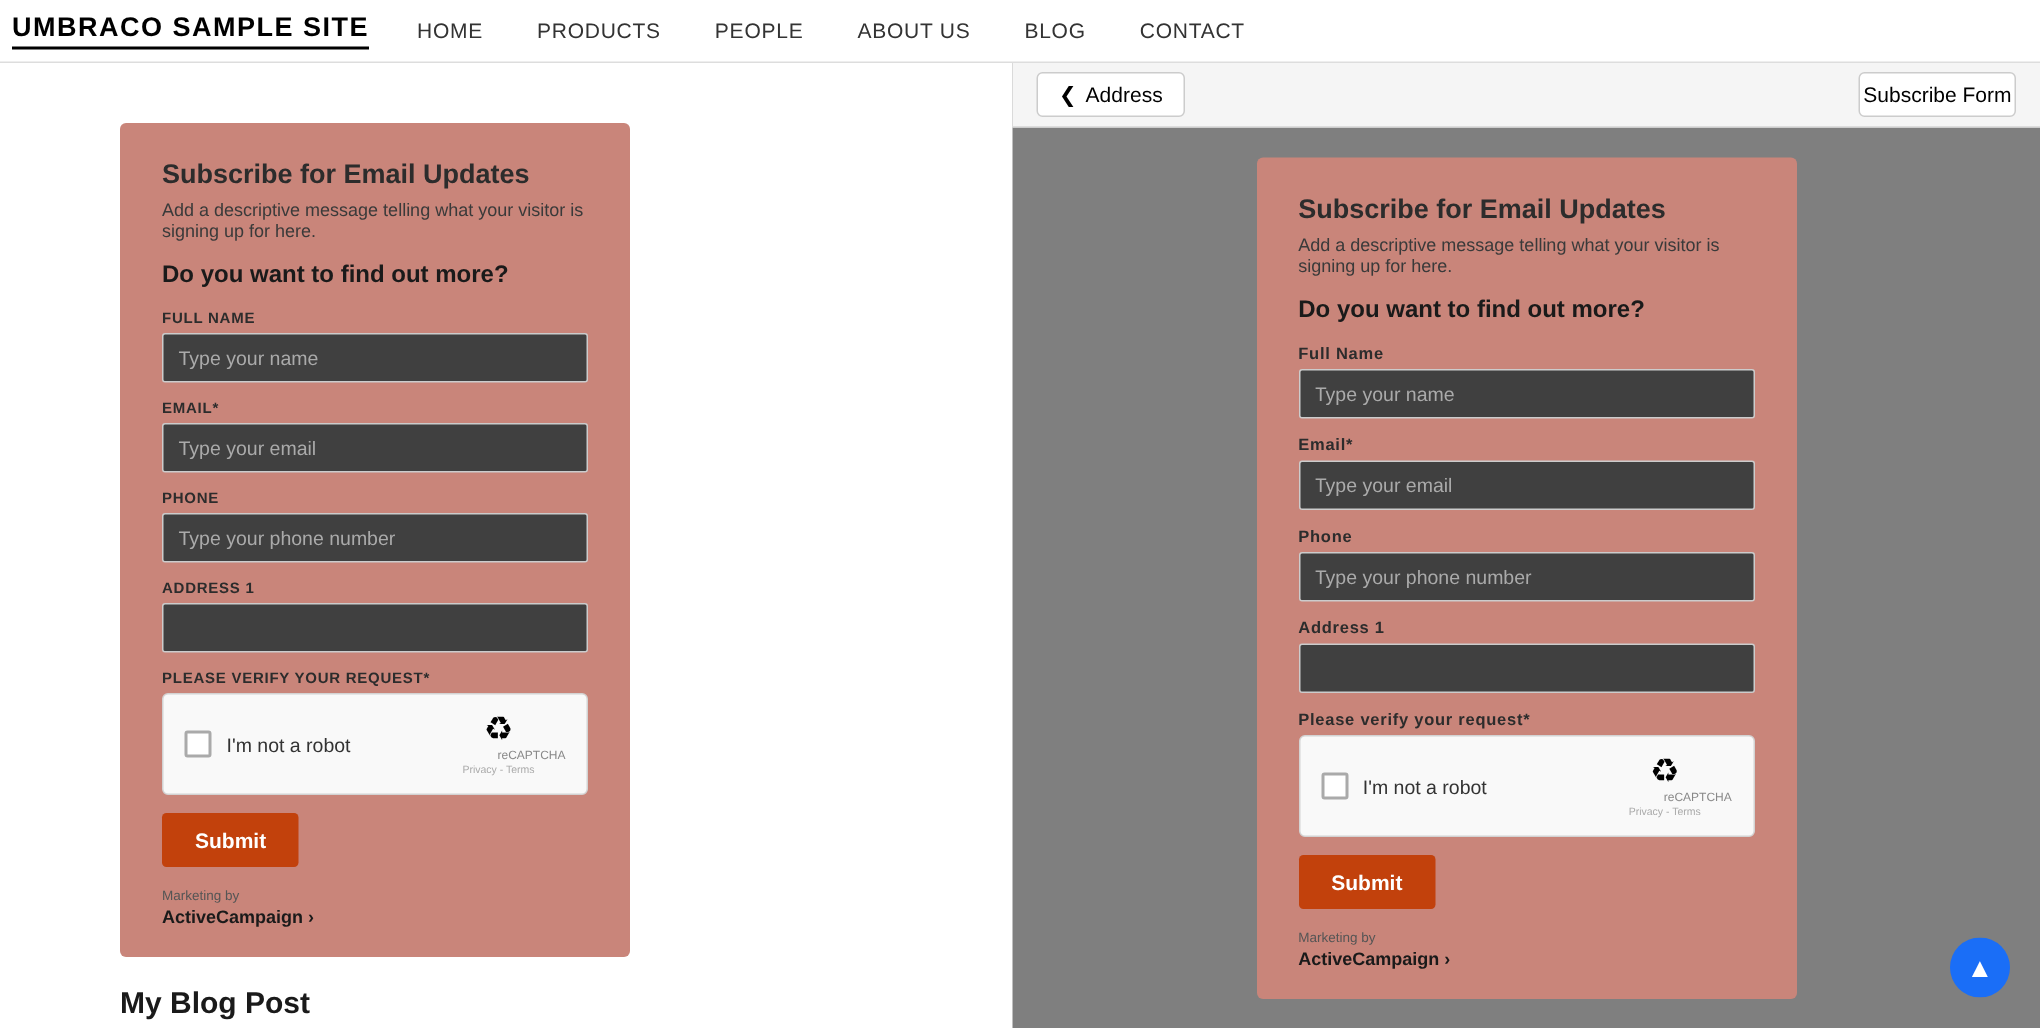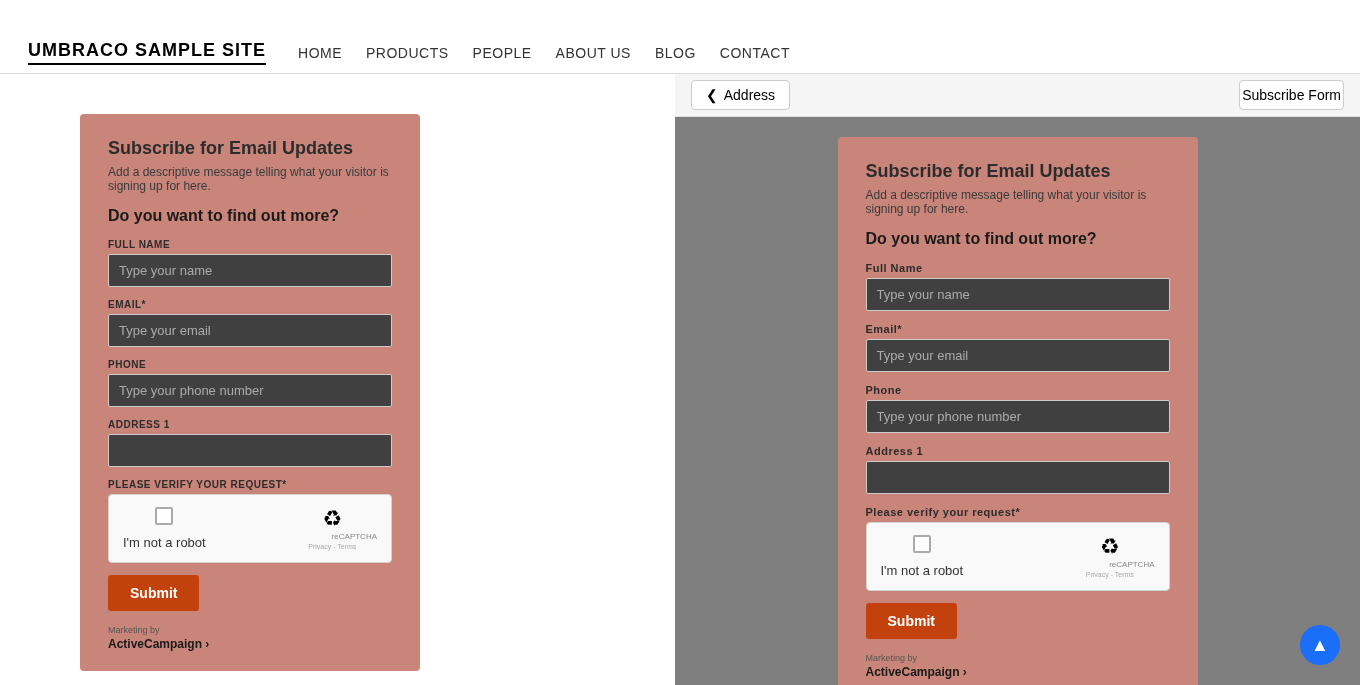--- a/index.html
+++ b/index.html
@@ -2,39 +2,38 @@
 <html><head>
   <meta charset="utf-8">
   <style>
     * { box-sizing: border-box; margin: 0; padding: 0; }
     body { font-family: Arial, sans-serif; background: #fff; overflow-x: hidden; }
 
     
     .navbar {
       display: flex;
       align-items: center;
-      padding: 8px 28px;
+      padding: 8px 8px;
       border-bottom: 1px solid #ddd;
       background: #fff;
       position: relative;
       z-index: 10;
-      margin-top: 32px;
     }
     .navbar-brand {
       font-weight: 900;
       font-size: 18px;
       letter-spacing: 1px;
       border-bottom: 2px solid #000;
       padding-bottom: 2px;
       margin-right: 32px;
       white-space: nowrap;
     }
     .nav-links {
       display: flex;
-      gap: 24px;
+      gap: 36px;
       list-style: none;
     }
     .nav-links li a {
       text-decoration: none;
       color: #333;
       font-size: 14px;
       font-weight: 500;
       letter-spacing: 0.5px;
     }
 
@@ -168,21 +167,20 @@
       padding: 12px 14px;
       display: flex;
       align-items: center;
       justify-content: space-between;
       margin-bottom: 12px;
     }
     .recaptcha-left {
       display: flex;
       align-items: center;
       gap: 10px;
-      flex-direction: column;
     }
     .recaptcha-checkbox {
       width: 18px;
       height: 18px;
       border: 2px solid #aaa;
       border-radius: 2px;
       background: #fff;
     }
     .recaptcha-label {
       font-size: 13px;

